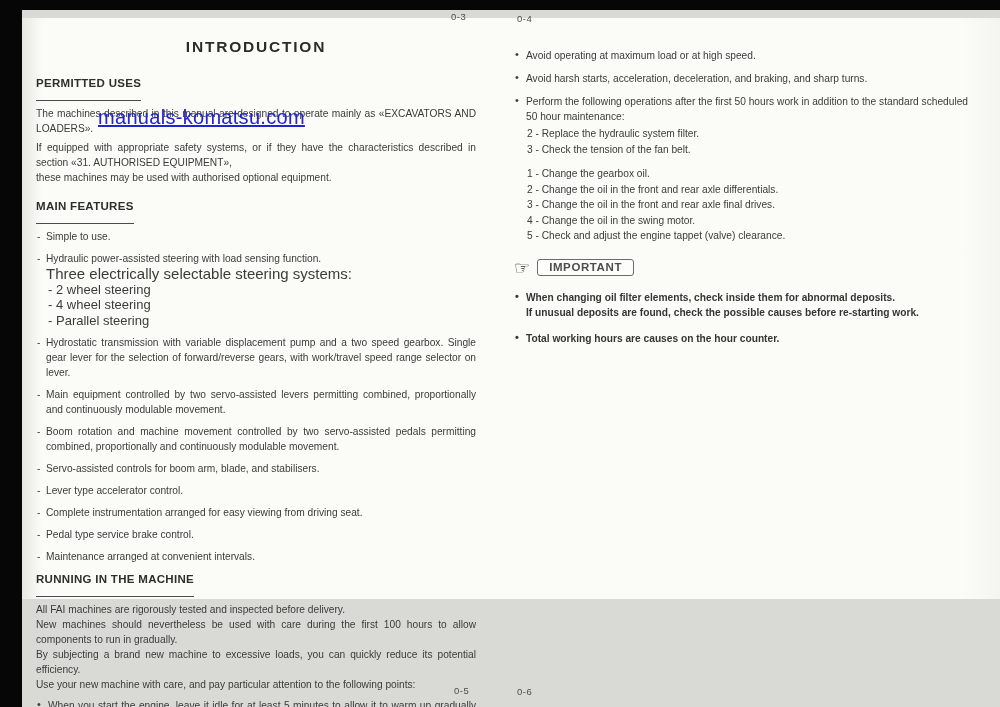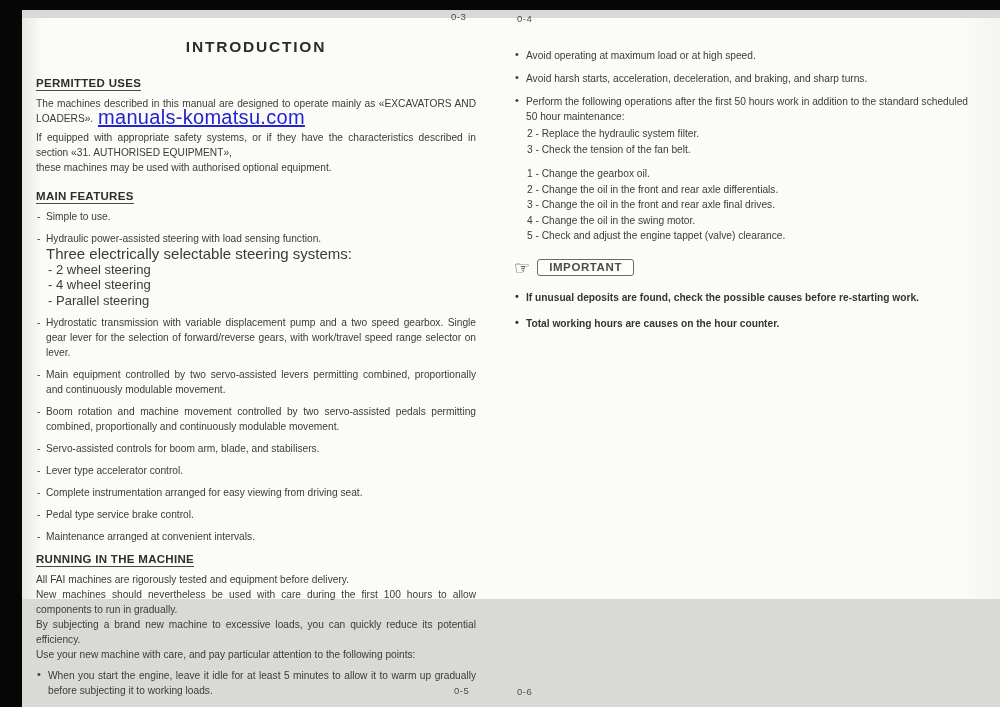--- a/index.html
+++ b/index.html
@@ -39,21 +39,21 @@
   .col-right { position:absolute; left:492px; top:30px; width:454px; }
 
   .doc-title {
     text-align:center; font-size:15.5px; font-weight:bold;
     letter-spacing:1.8px; color:#2b2b2b; margin-bottom:21px;
   }
   .sec-heading {
     font-size:11.5px; font-weight:bold; color:#2e2e2e;
     letter-spacing:0.3px; margin-bottom:5px;
   }
-  .sec-heading > span { border-bottom:1px solid #4a4a4a; padding-bottom:1px; display:inline-block; }
+  .sec-heading > span { border-bottom:1px solid #4a4a4a; padding-bottom:11px; display:inline-block; }
 
   .para { font-size:10.2px; line-height:15px; text-align:justify; }
   .para-gap { margin-bottom:4px; }
   .block-gap { margin-bottom:15px; }
 
   .dash-item {
     position:relative; padding-left:10px;
     font-size:10.2px; line-height:15px; text-align:justify;
     margin-bottom:7px;
   }
@@ -118,21 +118,21 @@
     <div class="dash-item">Boom rotation and machine movement controlled by two servo-assisted pedals permitting combined, proportionally and continuously modulable movement.</div>
     <div class="dash-item">Servo-assisted controls for boom arm, blade, and stabilisers.</div>
     <div class="dash-item">Lever type accelerator control.</div>
     <div class="dash-item">Complete instrumentation arranged for easy viewing from driving seat.</div>
     <div class="dash-item">Pedal type service brake control.</div>
     <div class="dash-item">Maintenance arranged at convenient intervals.</div>
 
     <div class="sec-heading" style="margin-top:9px;">
       <span>RUNNING IN THE MACHINE</span>
     </div>
-    <div class="para">All FAI machines are rigorously tested and equipment before delivery.</div>
+    <div class="para">All FAI machines are rigorously tested and inspected before delivery.</div>
     <div class="para">New machines should nevertheless be used with care during the first 100 hours to allow components to run in gradually.</div>
     <div class="para">By subjecting a brand new machine to excessive loads, you can quickly reduce its potential efficiency.</div>
     <div class="para">Use your new machine with care, and pay particular attention to the following points:</div>
     <div class="bullet-item" style="margin-top:6px;">When you start the engine, leave it idle for at least 5 minutes to allow it to warm up gradually before subjecting it to working loads.</div>
   </div>
 
   <div class="col-right">
     <div class="bullet-item">Avoid operating at maximum load or at high speed.</div>
     <div class="bullet-item">Avoid harsh starts, acceleration, deceleration, and braking, and sharp turns.</div>
 
@@ -149,20 +149,21 @@
       <div class="num-step">4 - Change the oil in the swing motor.</div>
       <div class="num-step">5 - Check and adjust the engine tappet (valve) clearance.</div>
     </div>
 
     <div class="important-row">
       <span class="hand-icon">☞</span>
       <span class="important-box">IMPORTANT</span>
     </div>
 
     <div class="bullet-item bold two-line">
+      <div>When changing oil filter elements, check inside them for abnormal deposits.</div>
       <div>If unusual deposits are found, check the possible causes before re-starting work.</div>
     </div>
     <div class="bullet-item bold" style="margin-top:11px;">Total working hours are causes on the hour counter.</div>
   </div>
 </div>
 
 <div class="pg-num" style="left:451px; top:11px;">0-3</div>
 <div class="pg-num" style="left:517px; top:13px;">0-4</div>
 <div class="pg-num" style="left:454px; top:685px;">0-5</div>
 <div class="pg-num" style="left:517px; top:686px;">0-6</div>

